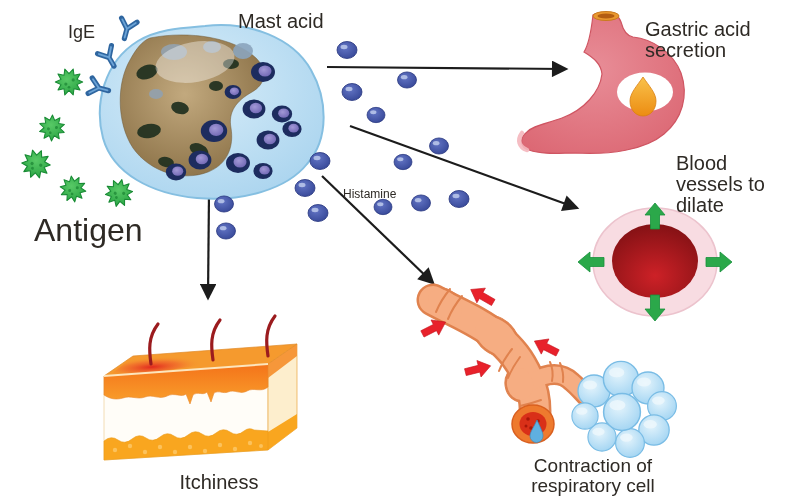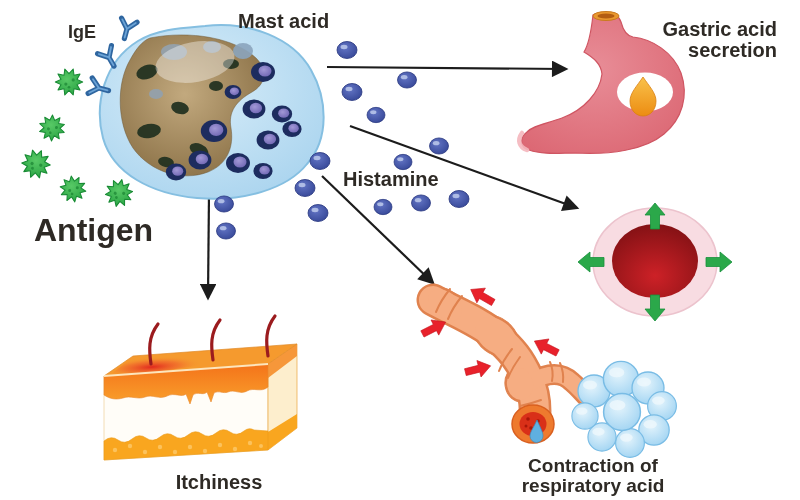--- a/index.html
+++ b/index.html
@@ -2,24 +2,24 @@
 <html style="--text: #2e2a25; --arrow-black: #1c1c1c; --cell-blue: #b5dcf2; --cell-edge: #85bfe1; --nucleus-brown: #a38a55; --granule-navy: #1d2c5f; --granule-purple: #7d73c0; --histamine-blue: #3b4d9e; --antigen-green: #2fae44; --ige-blue: #2f66a0; --stomach-pink: #e0707c; --droplet-orange: #f0991f; --vessel-pink: #f8dce2; --blood-red: #a6161a; --dilate-green: #2ba84a; --bronchus-peach: #f6ad82; --bronchus-edge: #e0824e; --alveoli-blue: #aadcf5; --compress-red: #e8212b; --skin-orange: #f6871c; --skin-fat: #f9a61f; --hair-red: #9b1b1e;"><head>
 <meta charset="utf-8">
 <style>
   html,body{margin:0;padding:0;background:#fff;}
   .canvas{
     position:relative;width:800px;height:500px;background:#ffffff;
     overflow:hidden;font-family:"Liberation Sans",sans-serif;
   }
   .art{position:absolute;left:0;top:0;}
   .lbl{
-    position:absolute;font-weight:bold;color:var(--text,#2e2a25);
+    position:absolute;font-weight:normal;color:var(--text,#2e2a25);
     line-height:1.06;white-space:normal;
   }
-  .right{text-align:right;}
+  .right{text-align:left;}
   .center{text-align:center;}
 </style>
 </head>
 <body>
 
 <div class="canvas">
 
 <svg class="art" width="800" height="500" viewBox="0 0 800 500">
   <defs>
     <marker id="mk" viewBox="0 0 10 10" refX="8.5" refY="5" markerWidth="8.5" markerHeight="7.5" orient="auto">
@@ -289,18 +289,19 @@
     <path d="M104,376 L268,364" stroke="#fde5bd" stroke-width="2" fill="none"></path>
     <use href="#hair" transform="translate(151,364)"></use>
     <use href="#hair" transform="translate(213,360)"></use>
     <use href="#hair" transform="translate(268,356)"></use>
   </g>
 </svg>
 
 <div class="lbl" style="left:68px;top:23px;font-size:18px">IgE</div>
 <div class="lbl" style="left:238px;top:11px;font-size:20px">Mast acid</div>
 <div class="lbl" style="left:34px;top:214px;font-size:32px">Antigen</div>
-<div class="lbl" style="left:343px;top:169px;font-size:20px">Histamine</div>
+<div class="lbl" style="left:343px;top:188px;font-size:12px">Histamine</div>
 <div class="lbl right" style="left:645px;top:19px;width:132px;font-size:20px">Gastric acid secretion</div>
+<div class="lbl right" style="left:676px;top:153px;width:102px;font-size:20px">Blood vessels to dilate</div>
 <div class="lbl center" style="left:144px;top:472px;width:150px;font-size:20px">Itchiness</div>
-<div class="lbl center" style="left:498px;top:456px;width:190px;font-size:19px">Contraction of respiratory acid</div>
+<div class="lbl center" style="left:498px;top:456px;width:190px;font-size:19px">Contraction of respiratory cell</div>
 
 </div>
 
 </body></html>

